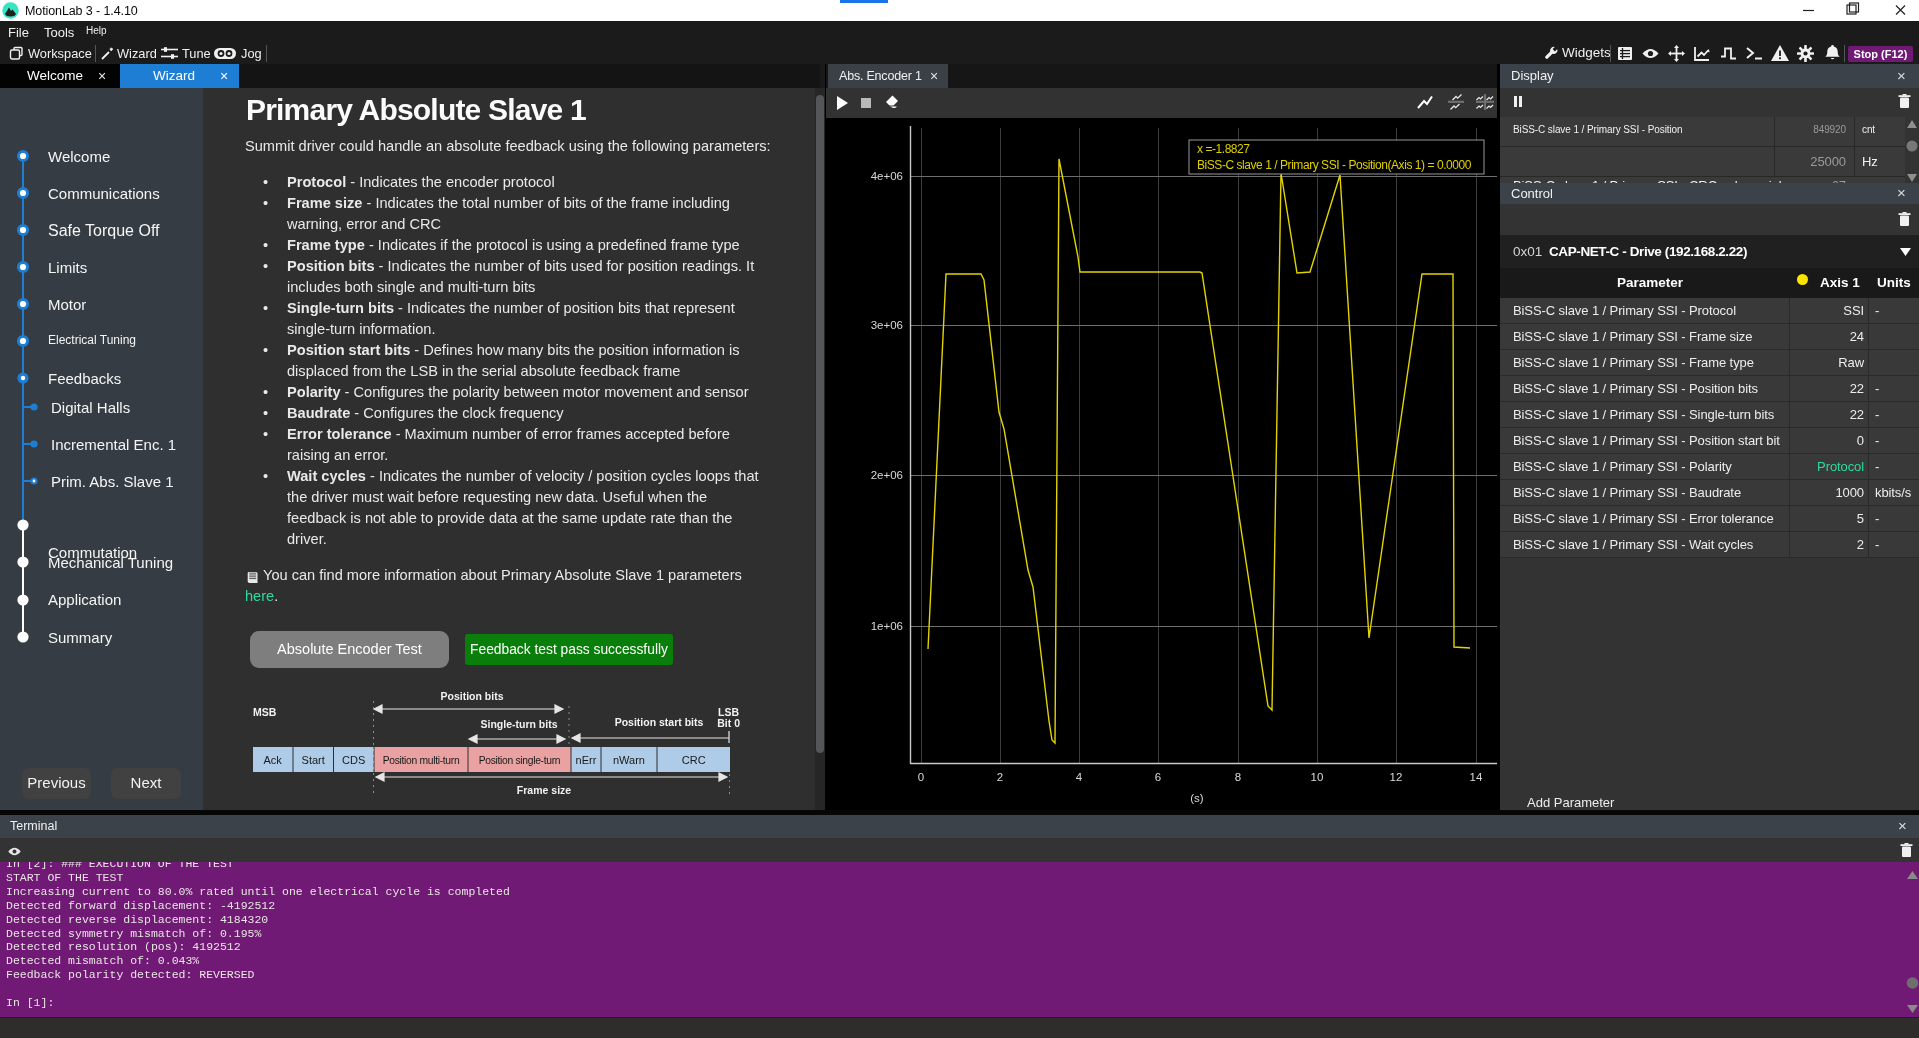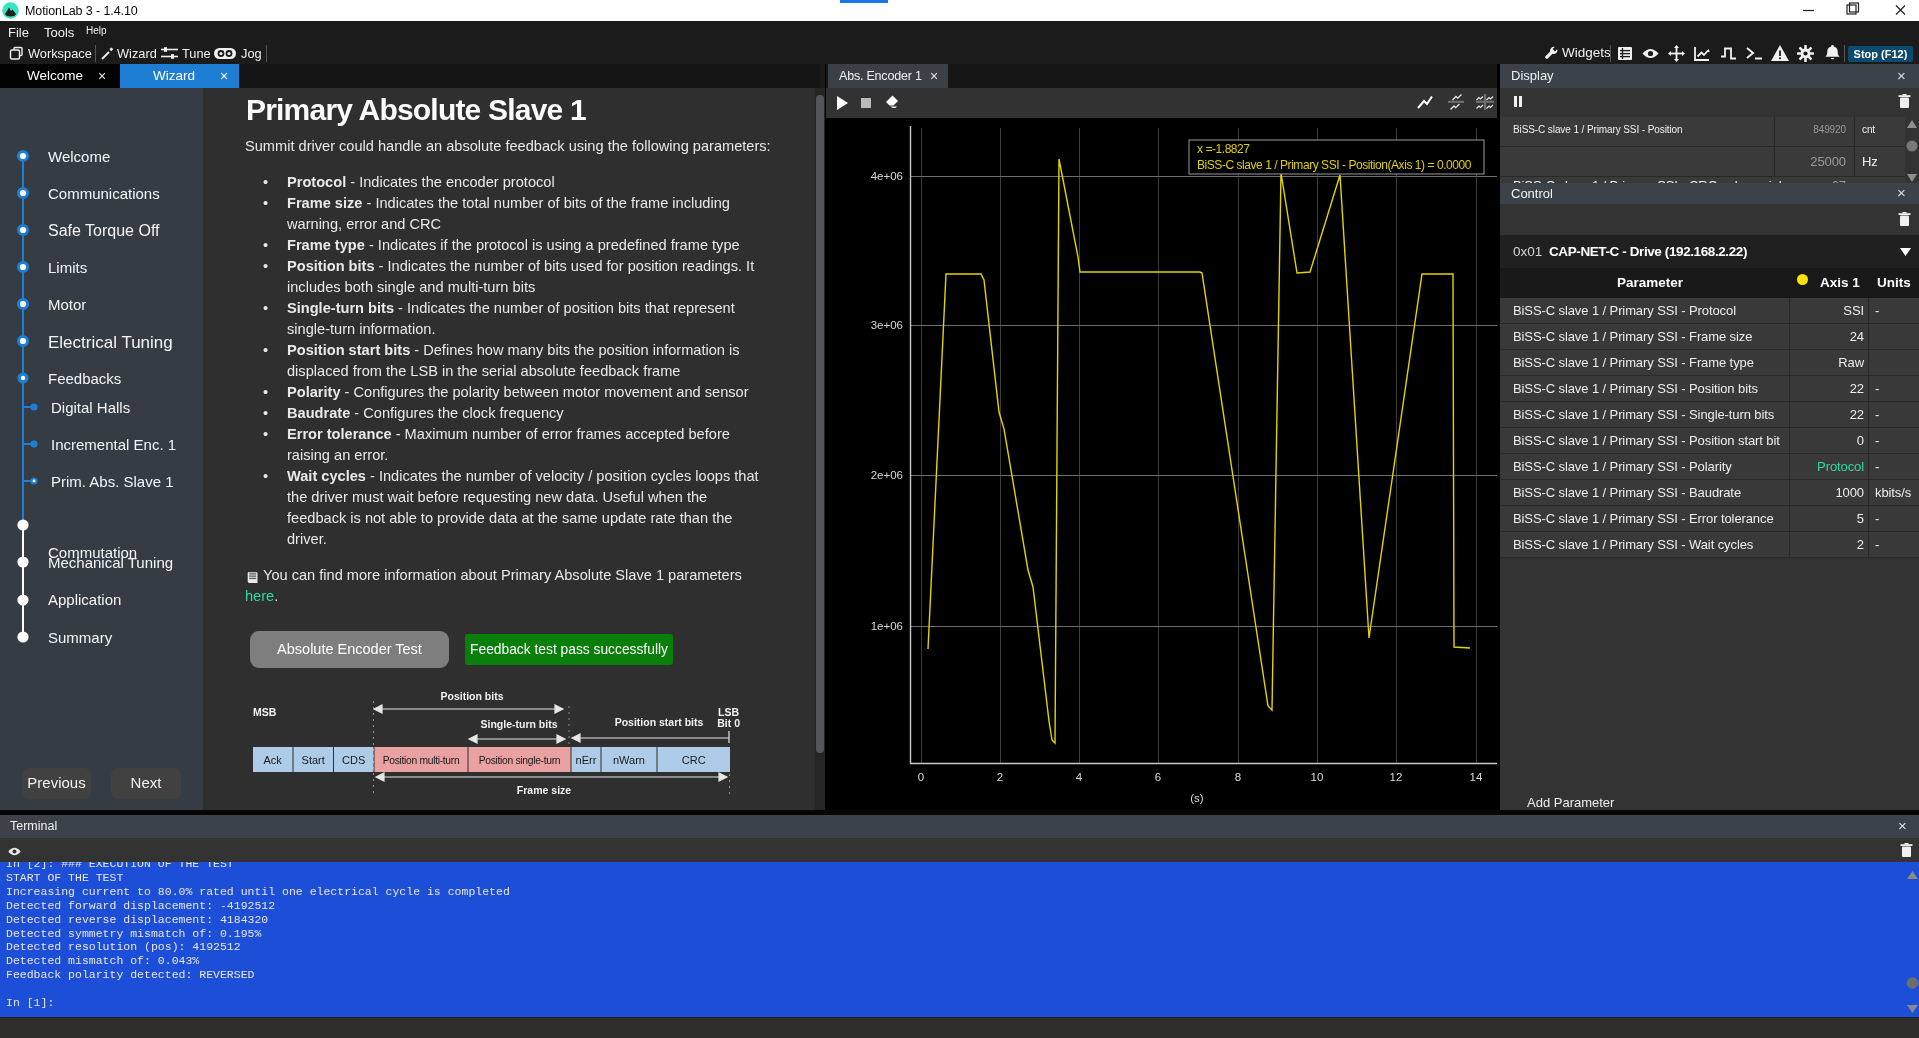--- a/index.html
+++ b/index.html
@@ -121,21 +121,21 @@
           <rect x="13" y="7.2" width="4" height="2.6" rx="0.6" transform="rotate(45 8.5 8.5)"></rect>
         </g>
       </g>
       <circle cx="8.5" cy="8.5" r="2.1" fill="#1b1b1b"></circle>
     </svg>
     <svg class="abs" style="left:295px;top:2px;" width="15" height="16" viewBox="0 0 15 16">
       <path d="M7.5 0 a1.4 1.4 0 0 1 1.4 1.4 c2.4.6 3.8 2.6 3.8 5.1 c0 3 .8 4.3 2.1 5.3 H.2 c1.3-1 2.1-2.3 2.1-5.3 c0-2.5 1.4-4.5 3.8-5.1 A1.4 1.4 0 0 1 7.5 0 Z" fill="#f0f0f0"></path>
       <path d="M5.7 13 a1.9 1.9 0 0 0 3.6 0 Z" fill="#f0f0f0"></path>
     </svg>
     <div class="abs" style="left:314px;top:2px;width:1px;height:17px;background:#555;"></div>
-    <div class="abs" style="left:318px;top:3px;width:65px;height:16px;background:#0c4a6e;border-radius:2px;color:#fff;font-size:11px;font-weight:bold;text-align:center;line-height:16px;">Stop (F12)</div>
+    <div class="abs" style="left:318px;top:3px;width:65px;height:16px;background:#701a75;border-radius:2px;color:#fff;font-size:11px;font-weight:bold;text-align:center;line-height:16px;">Stop (F12)</div>
   </div>
 
   <div class="abs" style="left:0;top:64px;width:820px;height:24px;background:#141414;"></div>
   <div class="abs" style="left:0;top:64px;width:120px;height:24px;background:#030303;color:#fff;font-size:13.5px;">
     <span class="abs" style="left:27px;top:4px;">Welcome</span>
     <span class="abs" style="left:98px;top:4px;font-size:14px;color:#e8e8e8;">×</span>
   </div>
   <div class="abs" style="left:120px;top:64px;width:119px;height:24px;background:#1d7ed3;color:#fff;font-size:13.5px;">
     <span class="abs" style="left:33px;top:4px;">Wizard</span>
     <span class="abs" style="left:100px;top:4px;font-size:14px;color:#fff;">×</span>
@@ -168,21 +168,21 @@
     <circle cx="23" cy="474" r="5.6" fill="#fff"></circle>
     <circle cx="23" cy="512" r="5.6" fill="#fff"></circle>
     <circle cx="23" cy="549" r="5.6" fill="#fff"></circle>
   </svg>
   <div id="steps" style="color:#f5f5f5;">
     <span class="abs" style="left:48px;top:148px;font-size:15px;">Welcome</span>
     <span class="abs" style="left:48px;top:185px;font-size:15px;">Communications</span>
     <span class="abs" style="left:48px;top:222px;font-size:16px;">Safe Torque Off</span>
     <span class="abs" style="left:48px;top:259px;font-size:15px;">Limits</span>
     <span class="abs" style="left:48px;top:296px;font-size:15px;">Motor</span>
-    <span class="abs" style="left:48px;top:333px;font-size:17px;">Electrical Tuning</span>
+    <span class="abs" style="left:48px;top:333px;font-size:12px;">Electrical Tuning</span>
     <span class="abs" style="left:48px;top:370px;font-size:15px;">Feedbacks</span>
     <span class="abs" style="left:51px;top:399px;font-size:15px;">Digital Halls</span>
     <span class="abs" style="left:51px;top:436px;font-size:15px;">Incremental Enc. 1</span>
     <span class="abs" style="left:51px;top:473px;font-size:15px;">Prim. Abs. Slave 1</span>
     <span class="abs" style="left:48px;top:544px;font-size:15px;">Commutation</span>
     <span class="abs" style="left:48px;top:554px;font-size:15px;">Mechanical Tuning</span>
     <span class="abs" style="left:48px;top:591px;font-size:15px;">Application</span>
     <span class="abs" style="left:48px;top:629px;font-size:15px;">Summary</span>
   </div>
   <div class="abs" style="left:22px;top:768px;width:69px;height:31px;background:#414141;border-radius:7px;color:#f2f2f2;font-size:15px;text-align:center;line-height:30px;">Previous</div>
@@ -506,21 +506,21 @@
     <div class="abs" style="left:0;top:838px;width:1919px;height:24px;background:#333333;"></div>
     <svg class="abs" style="left:8px;top:847px;" width="13" height="9" viewBox="0 0 13 9">
       <path d="M.3 4.5 Q6.5 -3 12.7 4.5 Q6.5 12 .3 4.5 Z" fill="#e8e8e8"></path>
       <circle cx="6.5" cy="4.5" r="2" fill="#333"></circle>
     </svg>
     <svg class="abs" style="left:1900px;top:843px;" width="13" height="14" viewBox="0 0 13 14">
       <rect x="2" y="3.5" width="9" height="10.5" rx="1" fill="#f0f0f0"></rect>
       <rect x="0.5" y="1.2" width="12" height="1.8" fill="#f0f0f0"></rect>
       <rect x="4.5" y="0" width="4" height="1.6" fill="#f0f0f0"></rect>
     </svg>
-    <div class="abs" style="left:0;top:862px;width:1919px;height:155px;background:#1d4ed8;overflow:hidden;">
+    <div class="abs" style="left:0;top:862px;width:1919px;height:155px;background:#701a75;overflow:hidden;">
       <pre style="position:absolute;left:6px;top:-5px;font-family:'Liberation Mono',monospace;font-size:11.5px;line-height:13.9px;color:#e8e6e2;">In [2]: ### EXECUTION OF THE TEST
 START OF THE TEST
 Increasing current to 80.0% rated until one electrical cycle is completed
 Detected forward displacement: -4192512
 Detected reverse displacement: 4184320
 Detected symmetry mismatch of: 0.195%
 Detected resolution (pos): 4192512
 Detected mismatch of: 0.043%
 Feedback polarity detected: REVERSED
 

